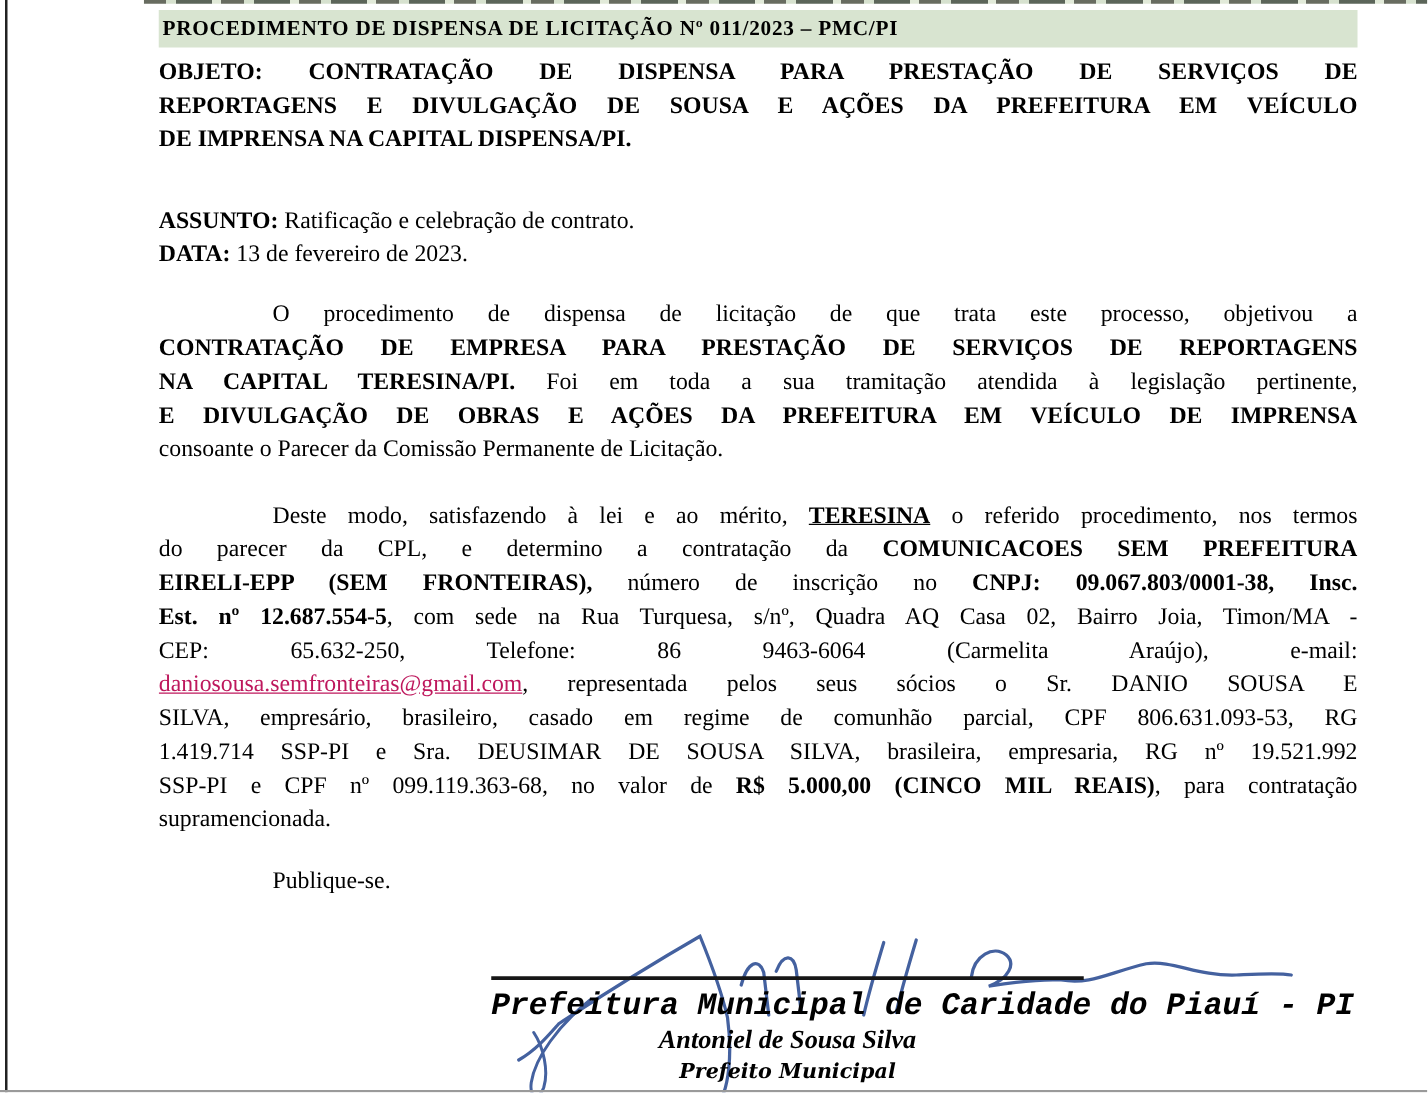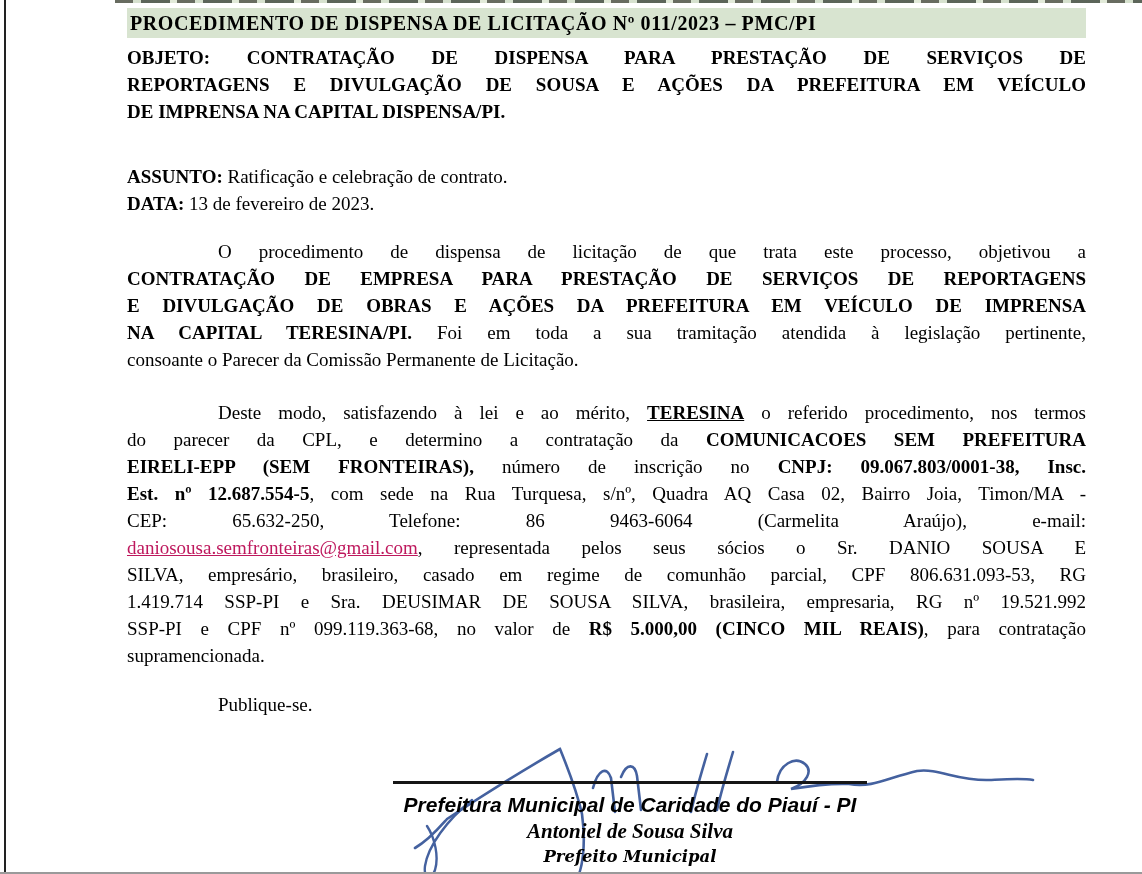--- a/index.html
+++ b/index.html
@@ -15,21 +15,21 @@
   .bottom-border{position:absolute;left:0;bottom:0;width:100%;height:2px;background:#9a9a9a;}
   .top-strip{
     position:absolute;left:115px;top:0;right:0;height:3px;
     background:repeating-linear-gradient(90deg,
       #4d5244 0 18px, #cfdcc6 18px 26px, #3f4a3c 26px 55px, #dce6d2 55px 62px);
     opacity:.85;
   }
   .content{position:absolute;left:127px;top:8px;width:959px;font-size:19px;}
   .title{
     height:30px;line-height:30px;
-    font-weight:bold;font-size:20px;letter-spacing:.6px;
+    font-weight:bold;font-size:17px;letter-spacing:.6px;
     padding-left:3px;margin-bottom:6px;
     white-space:nowrap;overflow:hidden;
   }
   .line{
     height:27px;line-height:27px;
     text-align:justify;-moz-text-align-last:justify;text-align-last:justify;
     overflow:hidden;
   }
   .line-last{-moz-text-align-last:left;text-align-last:left;}
   .line-indent{padding-left:91px;}
@@ -40,22 +40,22 @@
   .publique{margin-top:22px;height:27px;line-height:27px;padding-left:91px;}
   .seg-n{font-weight:normal;}
   .seg-b{font-weight:bold;}
   .seg-bu{font-weight:bold;text-decoration:underline;}
   .seg-l{color:#0b1fc4;text-decoration:underline;cursor:pointer;}
   .sig-area{position:relative;height:172px;}
   .sig-svg{position:absolute;left:250px;top:8px;width:700px;height:164px;}
   .sig-block{position:absolute;left:266px;top:63px;width:474px;text-align:center;}
   .sig-line{height:0;border-top:3px solid #161616;margin-bottom:8px;}
   .sig-org{
-    font-family:Liberation Sans, sans-serif;
-    font-style:italic;font-weight:bold;font-size:21px;line-height:26px;
+    font-family:Liberation Mono, monospace;
+    font-style:italic;font-weight:bold;font-size:25px;line-height:26px;
     white-space:nowrap;
   }
   .sig-name{
     font-family:Liberation Serif, serif;
     font-style:italic;font-weight:600;font-size:21px;line-height:26px;
   }
   .sig-role{
     font-family:"DejaVu Serif", serif;
     font-style:italic;font-weight:600;font-size:16.5px;line-height:25px;
   }
@@ -80,22 +80,22 @@
     <div class="meta meta-first">
       <span class="seg-b">ASSUNTO:</span><span class="seg-n"> Ratificação e celebração de contrato.</span>
     </div>
     <div class="meta">
       <span class="seg-b">DATA:</span><span class="seg-n"> 13 de fevereiro de 2023.</span>
     </div>
 
     <div class="para p1">
         <div class="line line-indent"><span class="seg-n">O procedimento de dispensa de licitação de que trata este processo, objetivou a</span></div>
         <div class="line"><span class="seg-b">CONTRATAÇÃO DE EMPRESA PARA PRESTAÇÃO DE SERVIÇOS DE REPORTAGENS</span></div>
+        <div class="line"><span class="seg-b">NA CAPITAL TERESINA/PI.</span><span class="seg-n"> Foi em toda a sua tramitação atendida à legislação pertinente,</span></div>
         <div class="line"><span class="seg-b">E DIVULGAÇÃO DE OBRAS E AÇÕES DA PREFEITURA EM VEÍCULO DE IMPRENSA</span></div>
-        <div class="line"><span class="seg-b">NA CAPITAL TERESINA/PI.</span><span class="seg-n"> Foi em toda a sua tramitação atendida à legislação pertinente,</span></div>
         <div class="line line-last"><span class="seg-n">consoante o Parecer da Comissão Permanente de Licitação.</span></div>
       </div>
 
     <div class="para p2">
         <div class="line line-indent"><span class="seg-n">Deste modo, satisfazendo à lei e ao mérito, </span><span class="seg-bu">TERESINA</span><span class="seg-n"> o referido procedimento, nos termos</span></div>
         <div class="line"><span class="seg-n">do parecer da CPL, e determino a contratação da </span><span class="seg-b">COMUNICACOES SEM PREFEITURA</span></div>
         <div class="line"><span class="seg-b">EIRELI-EPP (SEM FRONTEIRAS),</span><span class="seg-n"> número de inscrição no </span><span class="seg-b">CNPJ: 09.067.803/0001-38, Insc.</span></div>
         <div class="line"><span class="seg-b">Est. nº 12.687.554-5</span><span class="seg-n">, com sede na Rua Turquesa, s/nº, Quadra AQ Casa 02, Bairro Joia, Timon/MA -</span></div>
         <div class="line"><span class="seg-n">CEP: 65.632-250, Telefone: 86 9463-6064 (Carmelita Araújo), e-mail:</span></div>
         <div class="line"><span class="seg-l" style="color: #be185d;">daniosousa.semfronteiras@gmail.com</span><span class="seg-n">, representada pelos seus sócios o Sr. DANIO SOUSA E</span></div>

